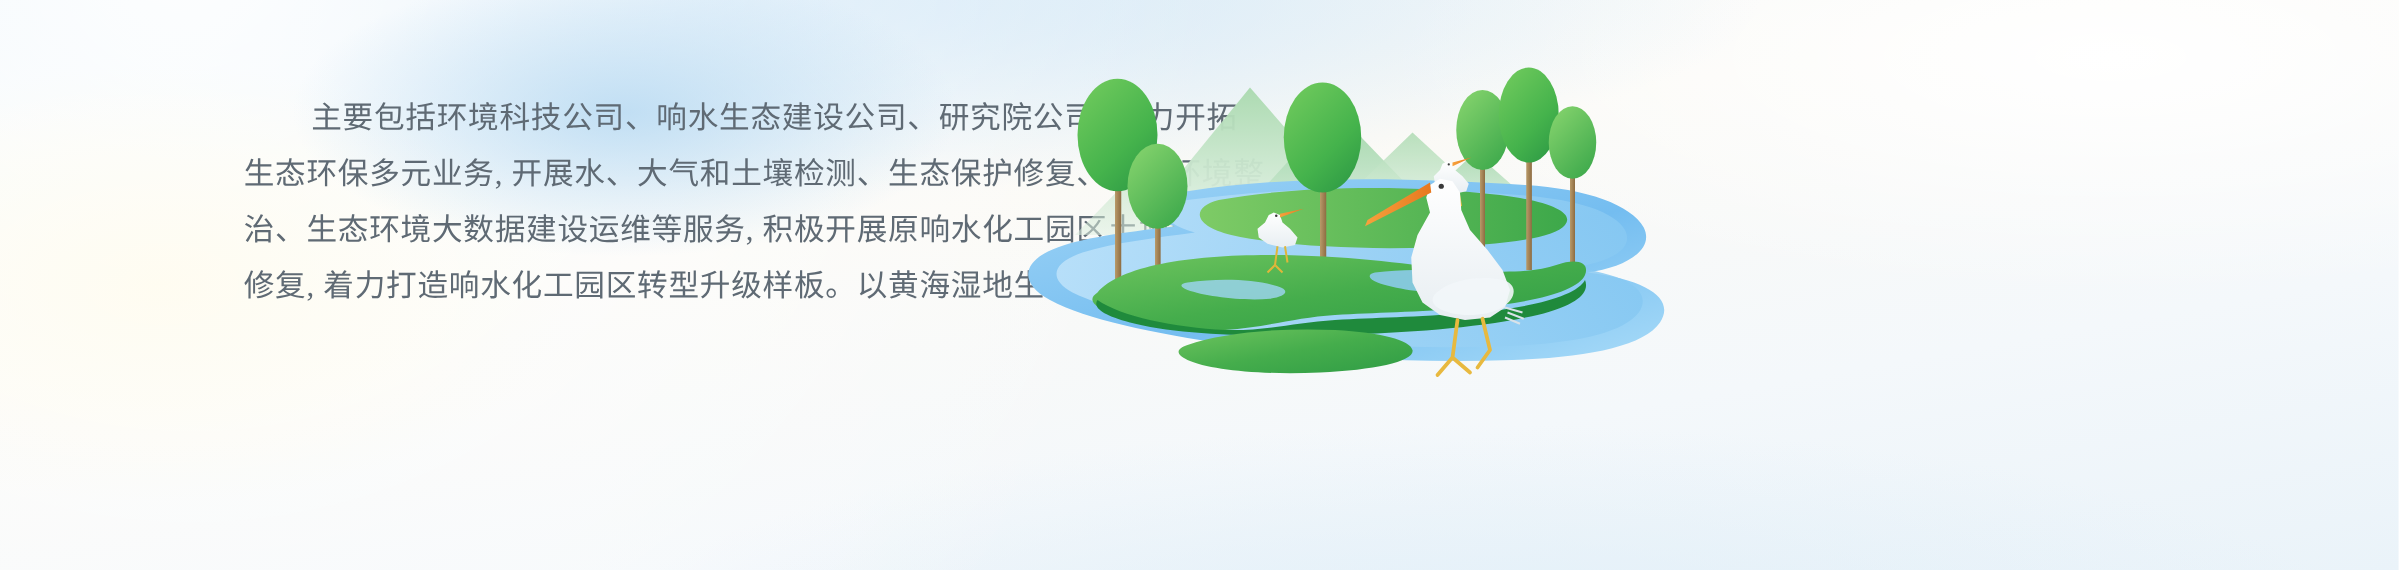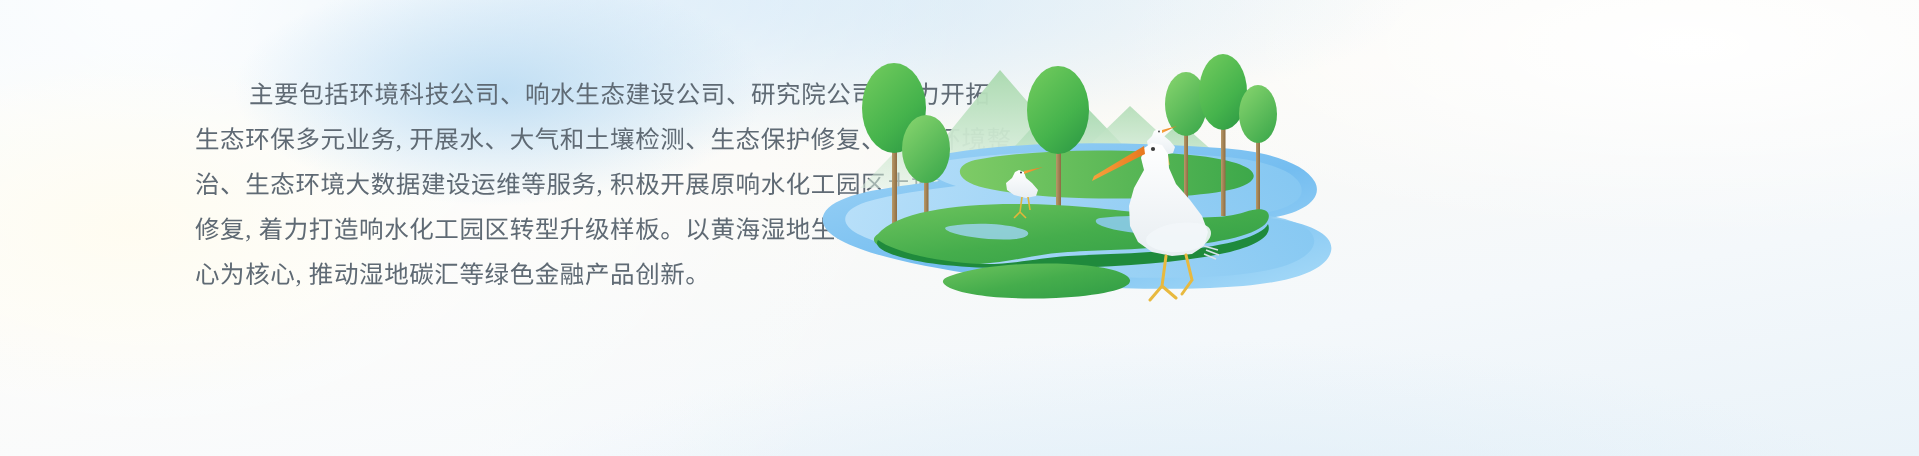--- a/index.html
+++ b/index.html
@@ -54,21 +54,20 @@
 
 <div class="page">
   <div class="warm-wash"></div>
   <div class="sky-wash"></div>
 
   <div class="text-block">
     <div class="para-line indent">主要包括环境科技公司、响水生态建设公司、研究院公司, 全力开拓</div>
     <div class="para-line">生态环保多元业务, 开展水、大气和土壤检测、生态保护修复、生态环境整</div>
     <div class="para-line">治、生态环境大数据建设运维等服务, 积极开展原响水化工园区土地生态</div>
     <div class="para-line">修复, 着力打造响水化工园区转型升级样板。以黄海湿地生态资产运营中</div>
-    <div class="para-line">心为核心, 推动湿地碳汇等绿色金融产品创新。</div>
   </div>
 
   <div class="illus">
     <svg viewBox="0 0 580 290" xmlns="http://www.w3.org/2000/svg">
       <defs>
         <linearGradient id="mtnA" x1="0" y1="0" x2="0" y2="1">
           <stop offset="0%" stop-color="#a9d9ae"></stop>
             <stop offset="100%" stop-color="#dff0e2"></stop>
         </linearGradient>
         <linearGradient id="mtnB" x1="0" y1="0" x2="0" y2="1">

